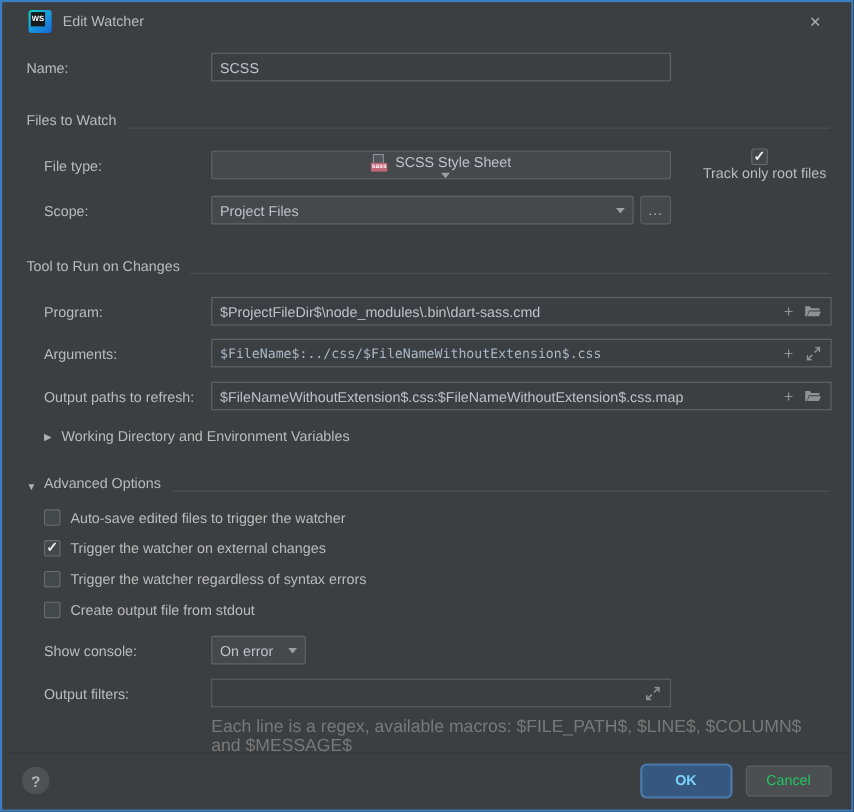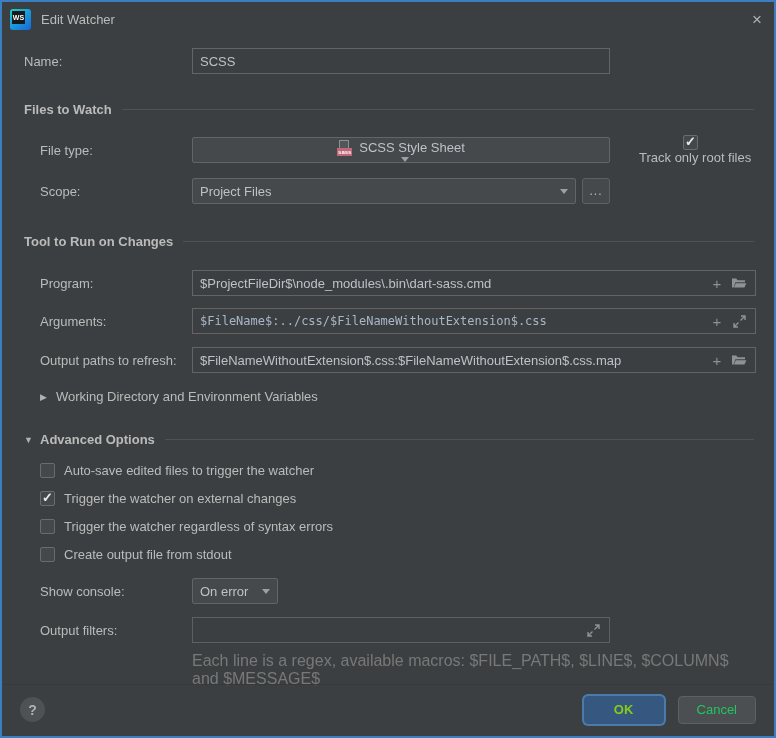--- a/index.html
+++ b/index.html
@@ -8,41 +8,41 @@
     width:776px;height:738px;
     box-sizing:border-box;
     background:#3c3f41;
     border:2px solid #3a7fc2;
     font-family:"Liberation Sans",sans-serif;
     font-size:13px;
     color:#bbbbbb;
     overflow:hidden;
   }
   
-  .titlebar{height:34px;display:flex;align-items:center;padding:0 8px;}
+  .titlebar{height:34px;display:flex;align-items:center;padding:0 24px;}
   .app-icon{
     width:21px;height:21px;border-radius:3px;
     background:linear-gradient(140deg,#1bd1c0 0%,#1a9edd 45%,#1566d8 100%);
     position:relative;flex-shrink:0;
   }
   .app-icon .ws{
     position:absolute;left:2px;top:2px;width:13px;height:13px;
     background:#15191c;color:#ffffff;
     font-size:7px;font-weight:bold;line-height:13px;text-align:center;
     letter-spacing:0;
   }
   .title-text{margin-left:10px;color:#bbbbbb;}
   .close-btn{margin-left:auto;color:#afb1b3;font-size:17px;line-height:17px;cursor:default;padding:2px 4px;}
   
   .body{padding:0 18px 0 22px;}
   .row{display:flex;align-items:center;}
   .label-col{width:168px;flex-shrink:0;color:#bbbbbb;}
   .label-col.indent{box-sizing:border-box;padding-left:16px;}
   
-  .section{display:flex;align-items:center;font-weight:bold;}
+  .section{display:flex;align-items:flex-end;}
   .section .sep-line{flex:1;height:1px;background:#515151;margin-left:10px;margin-right:2px;}
   .tri{font-size:9px;color:#afb1b3;width:16px;flex-shrink:0;}
   
   .field{
     height:26px;box-sizing:border-box;
     border:1px solid #646464;background:#3c3f41;
     display:flex;align-items:center;padding:0 7px;
     color:#bdc2c7;
   }
   .field .val{flex:1;white-space:nowrap;overflow:hidden;}
@@ -106,21 +106,21 @@
     font-size:14px;font-weight:bold;
   }
   .btn{
     height:28px;box-sizing:border-box;border-radius:4px;
     display:flex;align-items:center;justify-content:center;
     font-size:13px;color:#22c55e;padding:0 18px;
   }
   .btn-ok{
     background:#365880;border:1px solid #365880;
     box-shadow:0 0 0 2px #4a7bab;
-    color:#84cc16;font-weight:bold;
+    color:#7dd3fc;font-weight:bold;
     margin-left:auto;min-width:80px;
   }
   .btn-cancel{
     background:#4b4f52;border:1px solid #5e6163;
     margin-left:14px;min-width:76px;
   }
   
   .mt14{margin-top:12px;} .mt28{margin-top:28px;} .mt18{margin-top:18px;}
   .mt13{margin-top:13px;} .mt32{margin-top:30px;} .mt21{margin-top:21px;}
   .mt12{margin-top:12px;} .mt16{margin-top:16px;}

